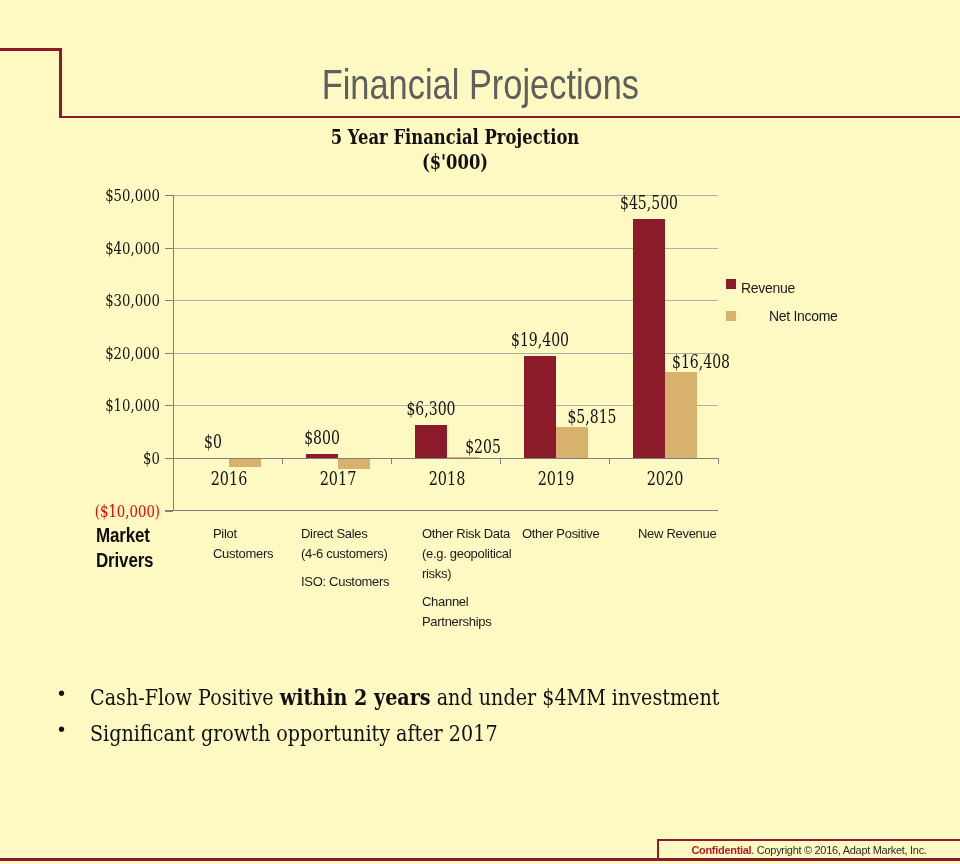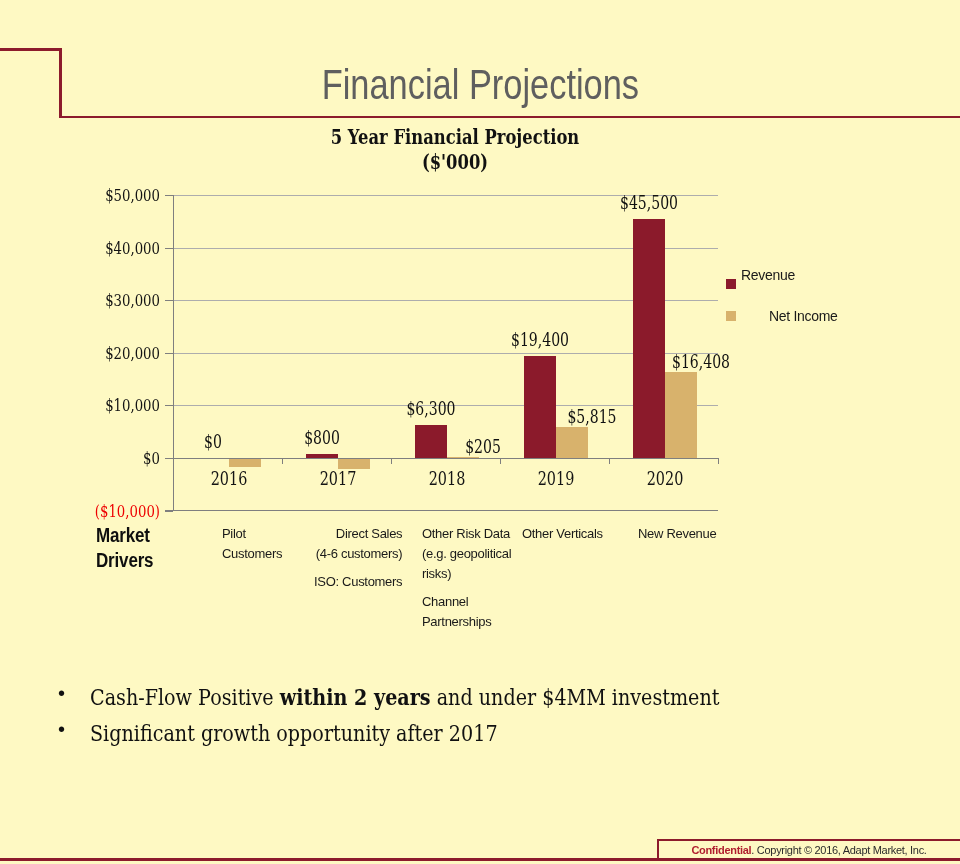--- a/index.html
+++ b/index.html
@@ -102,44 +102,44 @@
       <div class="datalabel" style="position: absolute; left: 438px; width: 90px; top: 436px; height: 18px;">$205</div>
       <div class="bar" style="position: absolute; left: 524px; top: 356px; width: 32px; height: 102px; background: rgb(139, 26, 43);"></div>
       <div class="datalabel" style="position: absolute; left: 495px; width: 90px; top: 329px; height: 18px;">$19,400</div>
       <div class="bar" style="position: absolute; left: 556px; top: 427px; width: 32px; height: 31px; background: rgb(216, 178, 108);"></div>
       <div class="datalabel" style="position: absolute; left: 547px; width: 90px; top: 406px; height: 18px;">$5,815</div>
       <div class="bar" style="position: absolute; left: 633px; top: 219px; width: 32px; height: 239px; background: rgb(139, 26, 43);"></div>
       <div class="datalabel" style="position: absolute; left: 604px; width: 90px; top: 192px; height: 18px;">$45,500</div>
       <div class="bar" style="position: absolute; left: 665px; top: 372px; width: 32px; height: 86px; background: rgb(216, 178, 108);"></div>
       <div class="datalabel" style="position: absolute; left: 656px; width: 90px; top: 351px; height: 18px;">$16,408</div>
       <div class="legend-swatch" style="position: absolute; left: 726px; top: 279px; width: 10px; height: 10px; background: rgb(139, 26, 43);"></div>
-      <div class="legend-text" style="position: absolute; left: 741px; top: 267px; height: 16px; line-height: 16px;">Revenue</div>
+      <div class="legend-text" style="position: absolute; left: 741px; top: 280px; height: 16px; line-height: 16px;">Revenue</div>
       <div class="legend-swatch" style="position: absolute; left: 726px; top: 311px; width: 10px; height: 10px; background: rgb(216, 178, 108);"></div>
       <div class="legend-text" style="position: absolute; left: 741px; top: 308px; height: 16px; line-height: 16px; margin-left: 28px;">Net Income</div>
     </div>
 
   <div id="market-label">
     <div style="top:524px;">Market</div>
     <div style="top:549px;">Drivers</div>
   </div>
 
   <div id="driver-cols">
-      <div class="driver-col" style="left: 213px; margin-left: 9px;">
+      <div class="driver-col" style="left: 213px;">
         <p>Pilot<br>Customers</p>
       </div>
-      <div class="driver-col" style="left: 314px; text-align: right;">
+      <div class="driver-col" style="left: 301px;">
         <p>Direct Sales<br>(4-6 customers)</p>
         <p>ISO: Customers</p>
       </div>
       <div class="driver-col" style="left: 422px;">
         <p>Other Risk Data<br>(e.g. geopolitical<br>risks)</p>
         <p>Channel<br>Partnerships</p>
       </div>
       <div class="driver-col" style="left: 522px;">
-        <p>Other Verticals</p>
+        <p>Other Positive</p>
       </div>
       <div class="driver-col" style="left: 638px;">
         <p>New Revenue</p>
       </div>
     </div>
 
   <div class="bullet" style="top:684px;">
     <span class="dot">•</span>
     <span class="txt"><span>Cash-Flow Positive </span><b>within 2 years</b><span> and under $4MM investment</span></span>
   </div>

